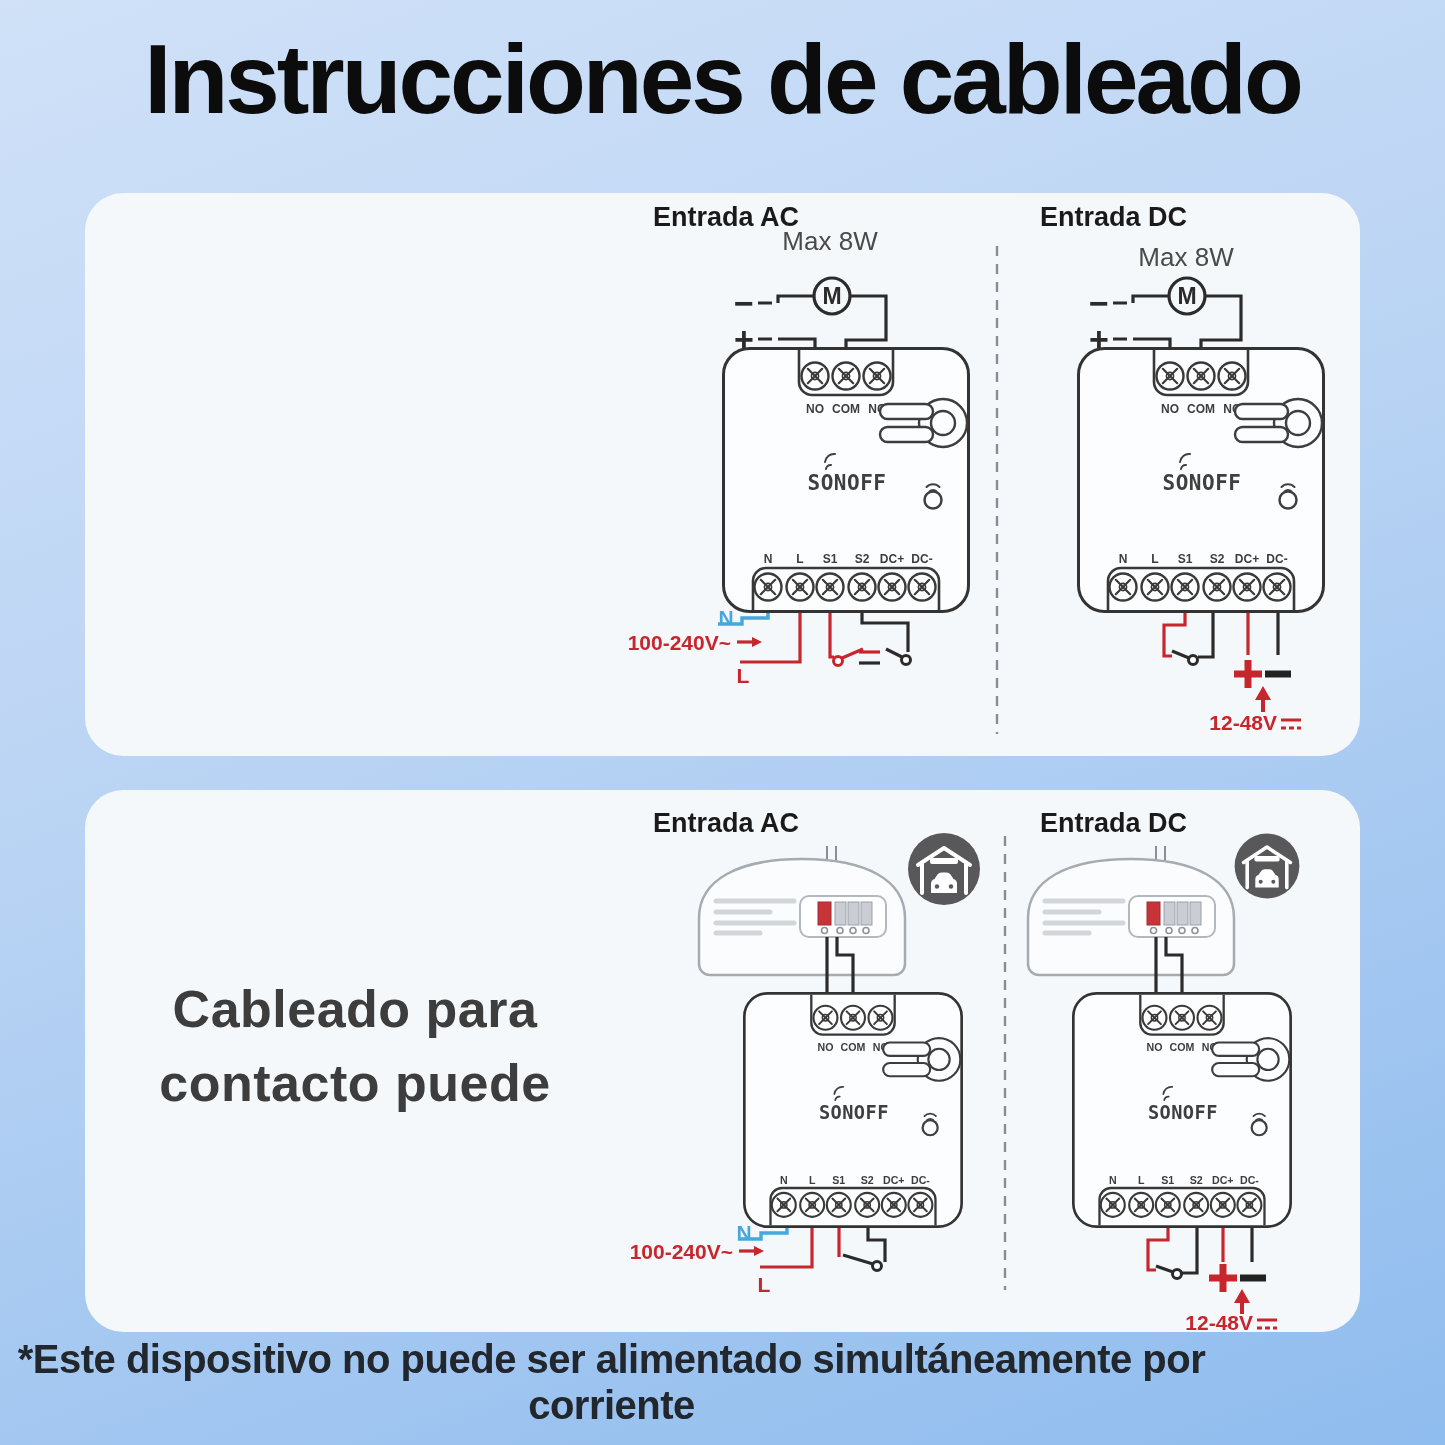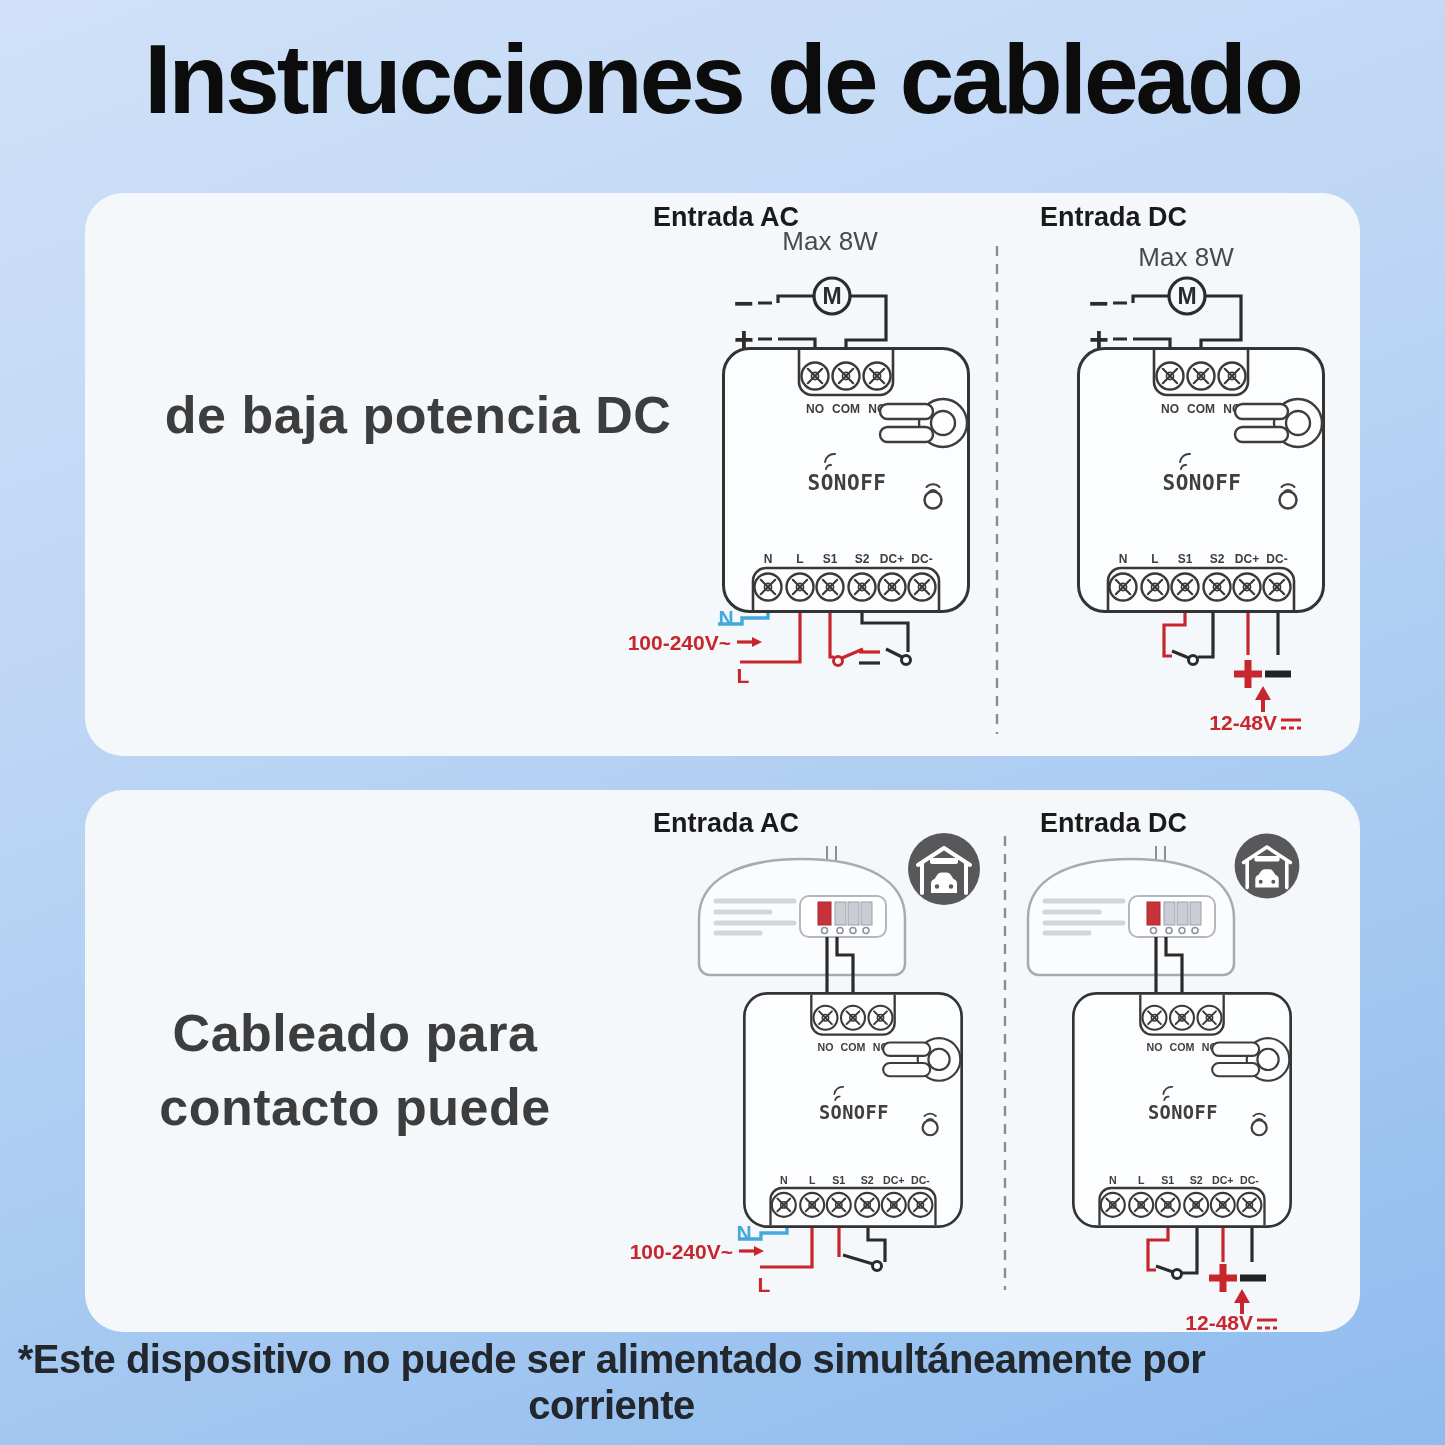--- a/index.html
+++ b/index.html
@@ -14,21 +14,21 @@
     transform:scaleX(0.99);white-space:nowrap;
   }
   .card{position:absolute;left:85px;width:1275px;background:#f5f8fb;border-radius:38px;}
   .card1{top:193px;height:563px;}
   .card2{top:790px;height:542px;}
   .section-title{
     position:absolute;text-align:center;font-weight:bold;color:#3d3d3d;
     font-size:52px;line-height:74px;letter-spacing:0.5px;
   }
   .st1{left:108px;top:378px;width:620px;}
-  .st2{left:95px;top:996px;width:520px;}
+  .st2{left:95px;top:972px;width:520px;}
   .footnote{
     position:absolute;top:1336px;left:0;width:1223px;text-align:center;
     font-weight:bold;color:#22262d;font-size:40px;line-height:46px;letter-spacing:-0.5px;
   }
   svg.overlay{position:absolute;left:0;top:0;pointer-events:none;}
 
   
   .body{fill:#fcfdff;stroke:#333;stroke-width:3;}
   .ol{fill:none;stroke:#383838;stroke-width:2.6;}
   .kh{fill:#fcfdff;stroke:#3d3d3d;stroke-width:2.4;}
@@ -70,21 +70,20 @@
 <body>
 
 <div class="stage">
 
   <div class="page-title">Instrucciones de cableado</div>
 
   <div class="card card1"></div>
   <div class="card card2"></div>
 
   <div class="section-title st1">
-    <div>de baja potencia DC</div>
   </div>
 
   <div class="section-title st2">
     <div>Cableado para</div>
     <div>contacto puede</div>
   </div>
 
   <div class="footnote">
     <div>*Este dispositivo no puede ser alimentado simultáneamente por corriente</div>
   </div>

